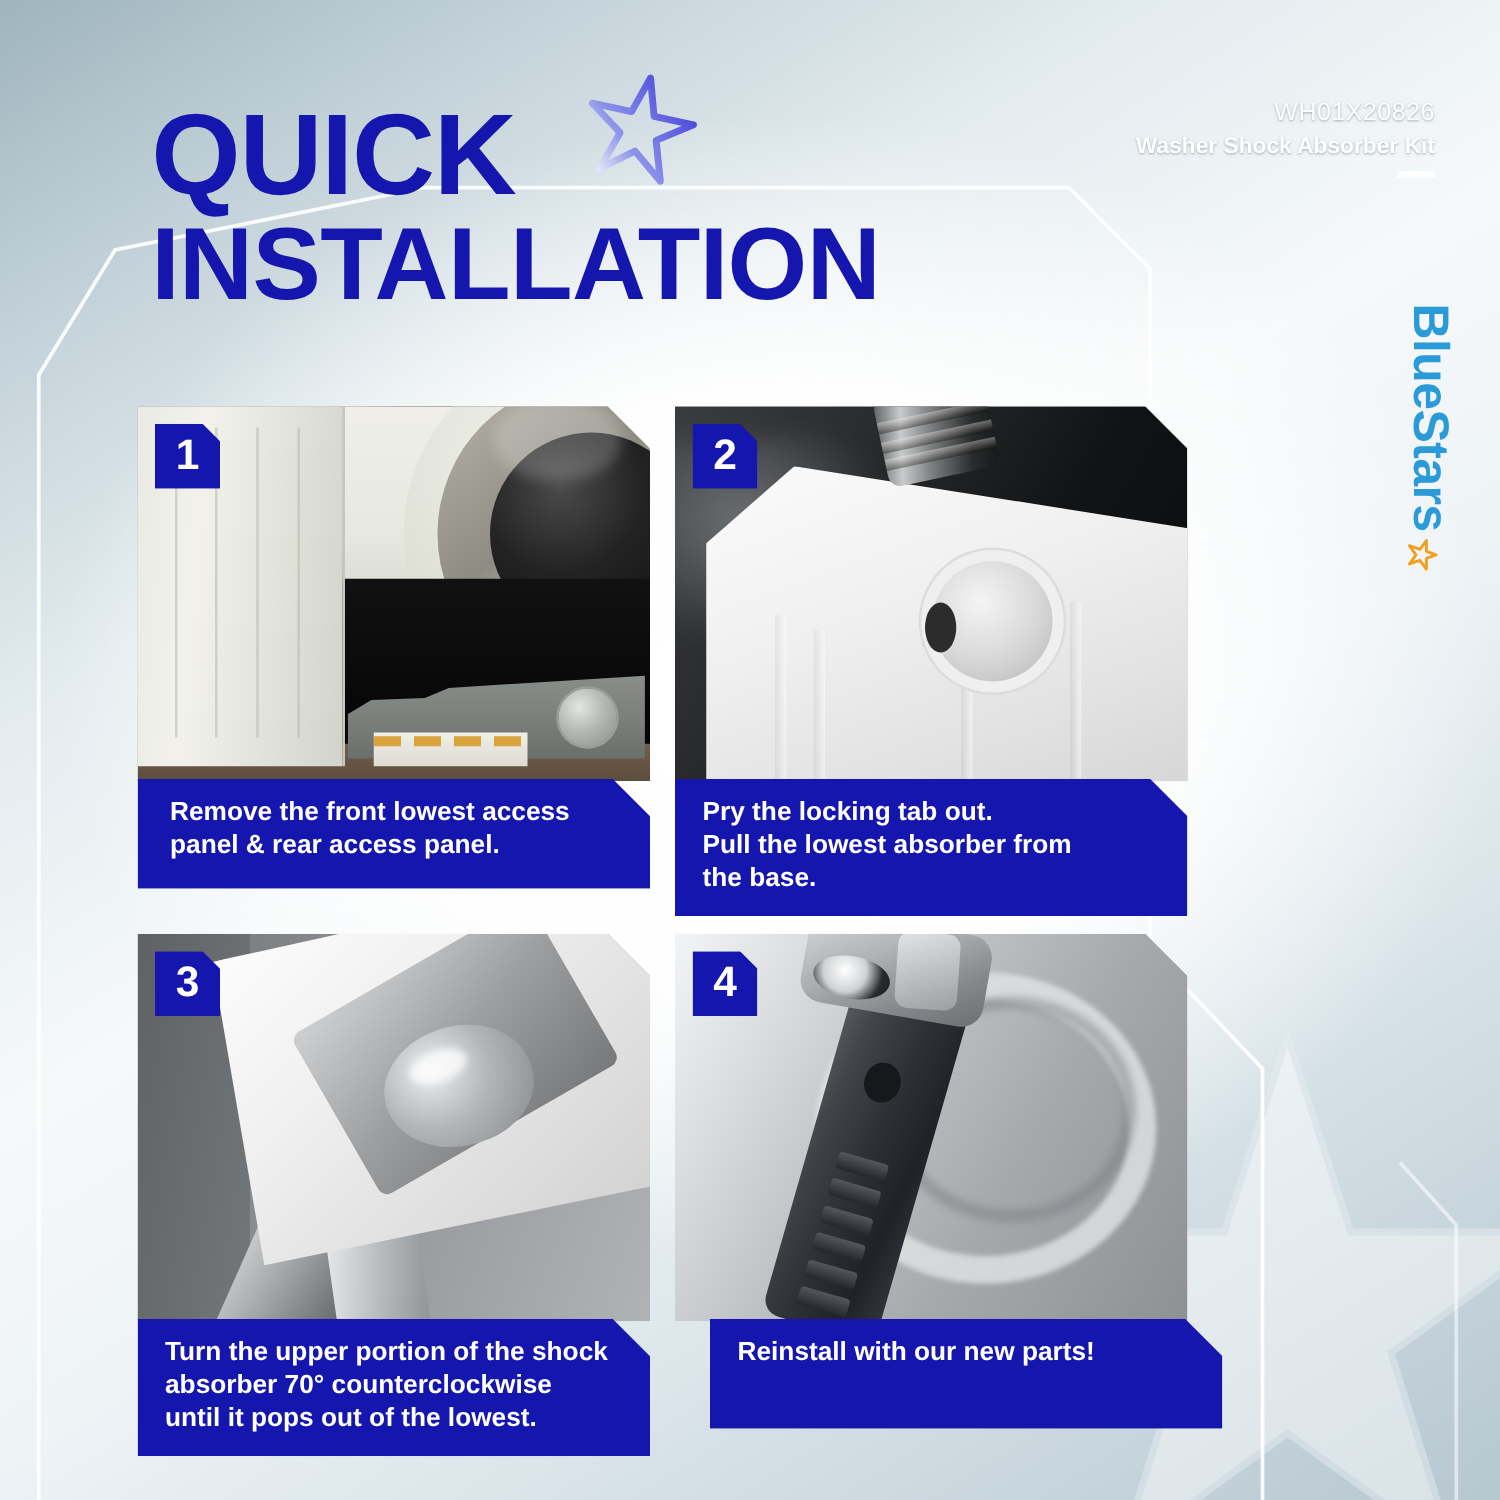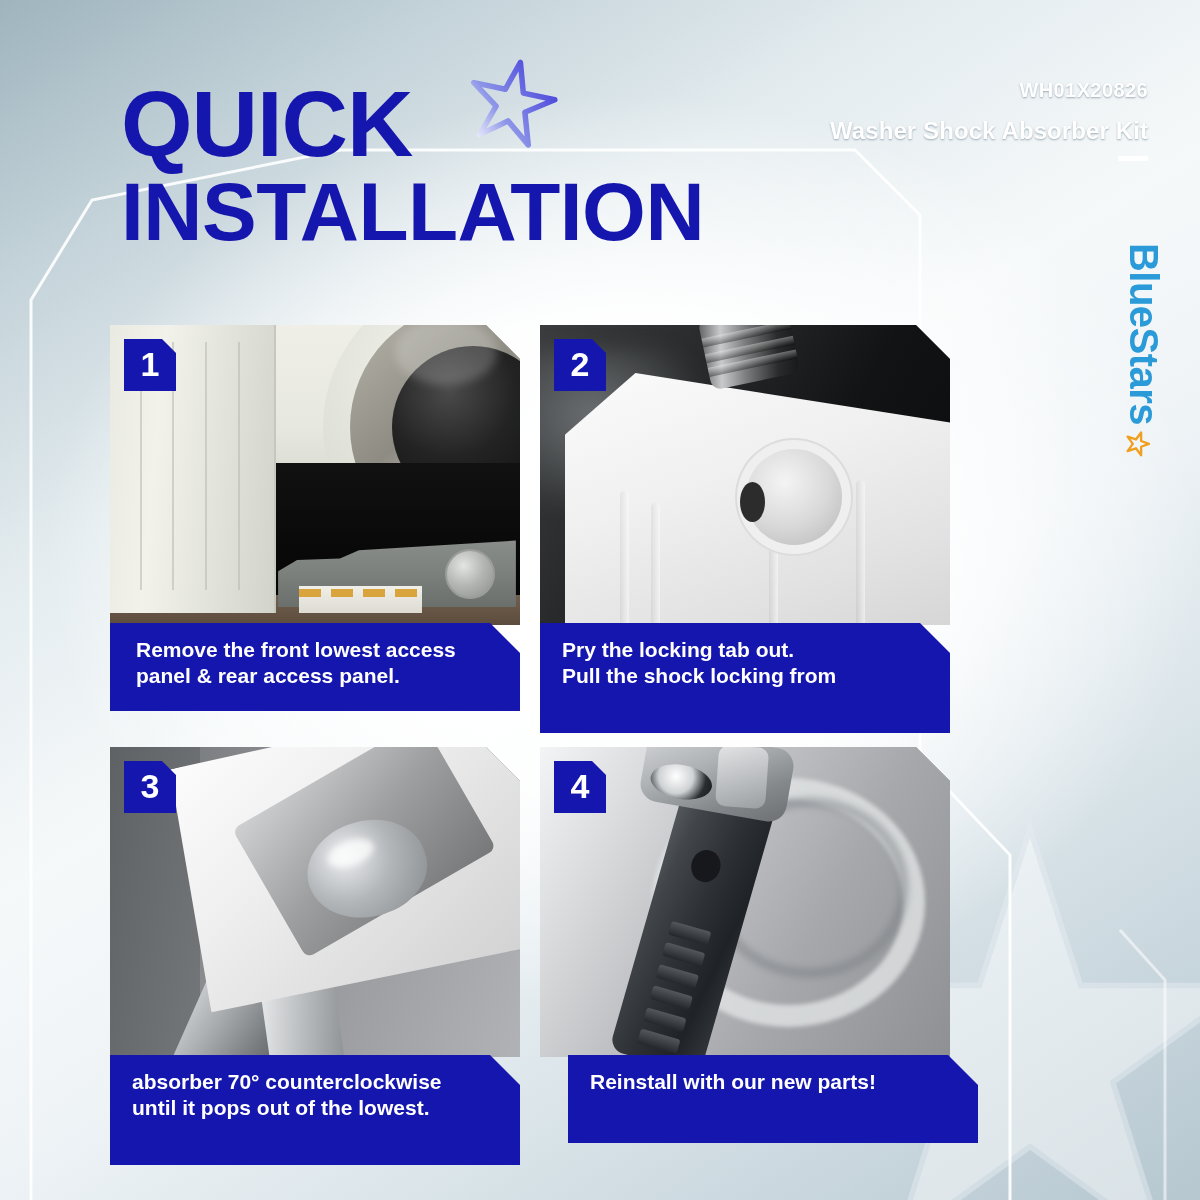--- a/index.html
+++ b/index.html
@@ -46,26 +46,26 @@
 
   
   .sku-block {
     position: absolute;
     top: 78px; right: 52px;
     text-align: right;
     color: #ffffff;
     text-shadow: 0 1px 2px rgba(90,110,125,0.55);
   }
   .sku-code {
-    font-size: 20px; font-weight: bold; letter-spacing: 0.4px;
+    font-size: 20px; font-weight: normal; letter-spacing: 0.4px;
     line-height: 1.25;
   }
   .sku-name {
-    font-size: 24px; font-weight: bold; letter-spacing: 0.1px;
-    line-height: 1.35; margin-top: 12px;
+    font-size: 18px; font-weight: bold; letter-spacing: 0.1px;
+    line-height: 1.35; margin-top: 1px;
   }
   .sku-rule {
     margin-top: 9px;
     margin-left: auto;
     width: 30px; height: 5px;
     background: #ffffff;
     border-radius: 1px;
   }
 
   
@@ -393,41 +393,43 @@
           <div class="s2-shaft">
             <div class="s2-shaft-ring" style="top:26%"></div>
             <div class="s2-shaft-ring" style="top:48%"></div>
             <div class="s2-shaft-ring" style="top:68%"></div>
           </div>
         </div>
         <div class="badge">2</div>
       </div>
       <div class="caption caption-2">
         <span>Pry the locking tab out.</span>
-        <span>Pull the shock locking from</span>
+        <span>Pull the lowest absorber from</span>
+        <span>the base.</span>
       </div>
     </div>
 
     <div class="step-card">
       <div class="photo photo-3">
         <div class="scene">
           <div class="s3-bg"></div>
           <div class="s3-wall"></div>
           <div class="s3-shaft"></div>
           <div class="s3-shaft2"></div>
           <div class="s3-box">
             <div class="s3-inner"></div>
           </div>
           <div class="s3-shock-top">
               <div class="s3-shock-gleam"></div>
             </div>
         </div>
         <div class="badge">3</div>
       </div>
       <div class="caption caption-3">
+        <span>Turn the upper portion of the shock</span>
         <span>absorber 70° counterclockwise</span>
         <span>until it pops out of the lowest.</span>
       </div>
     </div>
 
     <div class="step-card">
       <div class="photo photo-4">
         <div class="scene">
           <div class="s4-bg"></div>
           <div class="s4-ring"></div>

